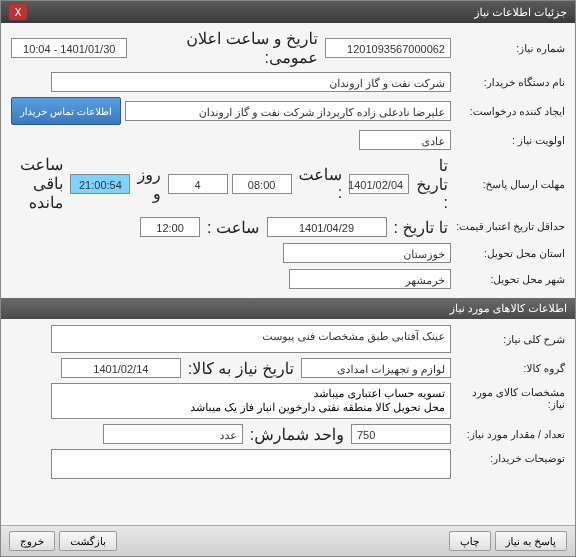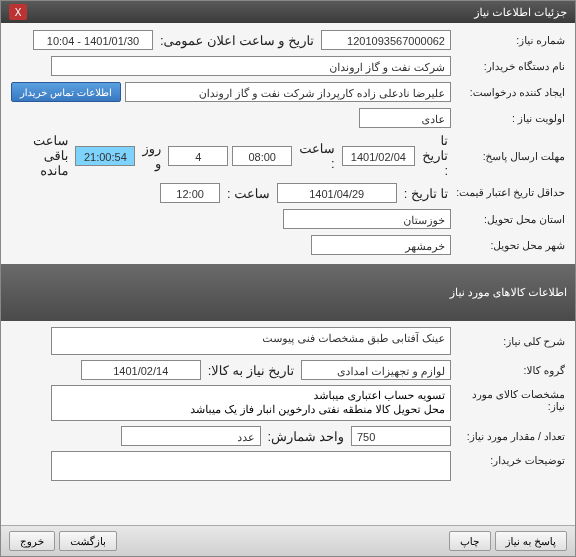--- a/index.html
+++ b/index.html
@@ -75,21 +75,21 @@
   z-index: 1;
 }
 .label {
   width: 110px;
   text-align: right;
   font-size: 10.5px;
   color: #222;
   flex-shrink: 0;
 }
 .label-sm {
-  font-size: 13px;
+  font-size: 16px;
   color: #222;
   padding: 0 3px;
 }
 .field {
   background: #fff;
   border: 1px solid #888;
   padding: 2px 5px;
   font-size: 11px;
   height: 20px;
   line-height: 16px;
@@ -110,34 +110,34 @@
 .field-num {
   width: 50px;
   text-align: center;
 }
 .field-highlight {
   background: #7dd3fc;
 }
 .section-header {
   background: linear-gradient(#6a6a6a, #4a4a4a);
   color: #fff;
-  padding: 22px 8px;
+  padding: 4px 8px;
   font-size: 11px;
   margin: 8px -10px 6px -10px;
   text-align: right;
 }
 .btn-link {
   background: linear-gradient(#5aa0e0, #3878c0);
   color: #fff;
   border: 1px solid #2a5a9a;
   padding: 2px 8px;
   font-size: 10px;
   border-radius: 2px;
   cursor: pointer;
-  height: 20px;
+  height: 28px;
 }
 textarea.field {
   height: 36px;
   resize: none;
   line-height: 1.3;
   font-family: inherit;
 }
 .footer {
   background: linear-gradient(#e8e8e8, #d0d0d0);
   border-top: 1px solid #aaa;
@@ -221,21 +221,21 @@
       <span class="field field-time">12:00</span>
     </div>
 
     <div class="row">
       <span class="label">استان محل تحویل:</span>
       <span class="field" style="width:168px">خوزستان</span>
     </div>
 
     <div class="row">
       <span class="label">شهر محل تحویل:</span>
-      <span class="field" style="width:140px">خرمشهر</span>
+      <span class="field" style="width:162px">خرمشهر</span>
     </div>
 
     <div class="section-header">اطلاعات کالاهای مورد نیاز</div>
 
     <div class="row">
       <span class="label">شرح کلی نیاز:</span>
       <span class="field field-xwide" style="height:28px">عینک آفتابی طبق مشخصات فنی پیوست</span>
     </div>
 
     <div class="row">

